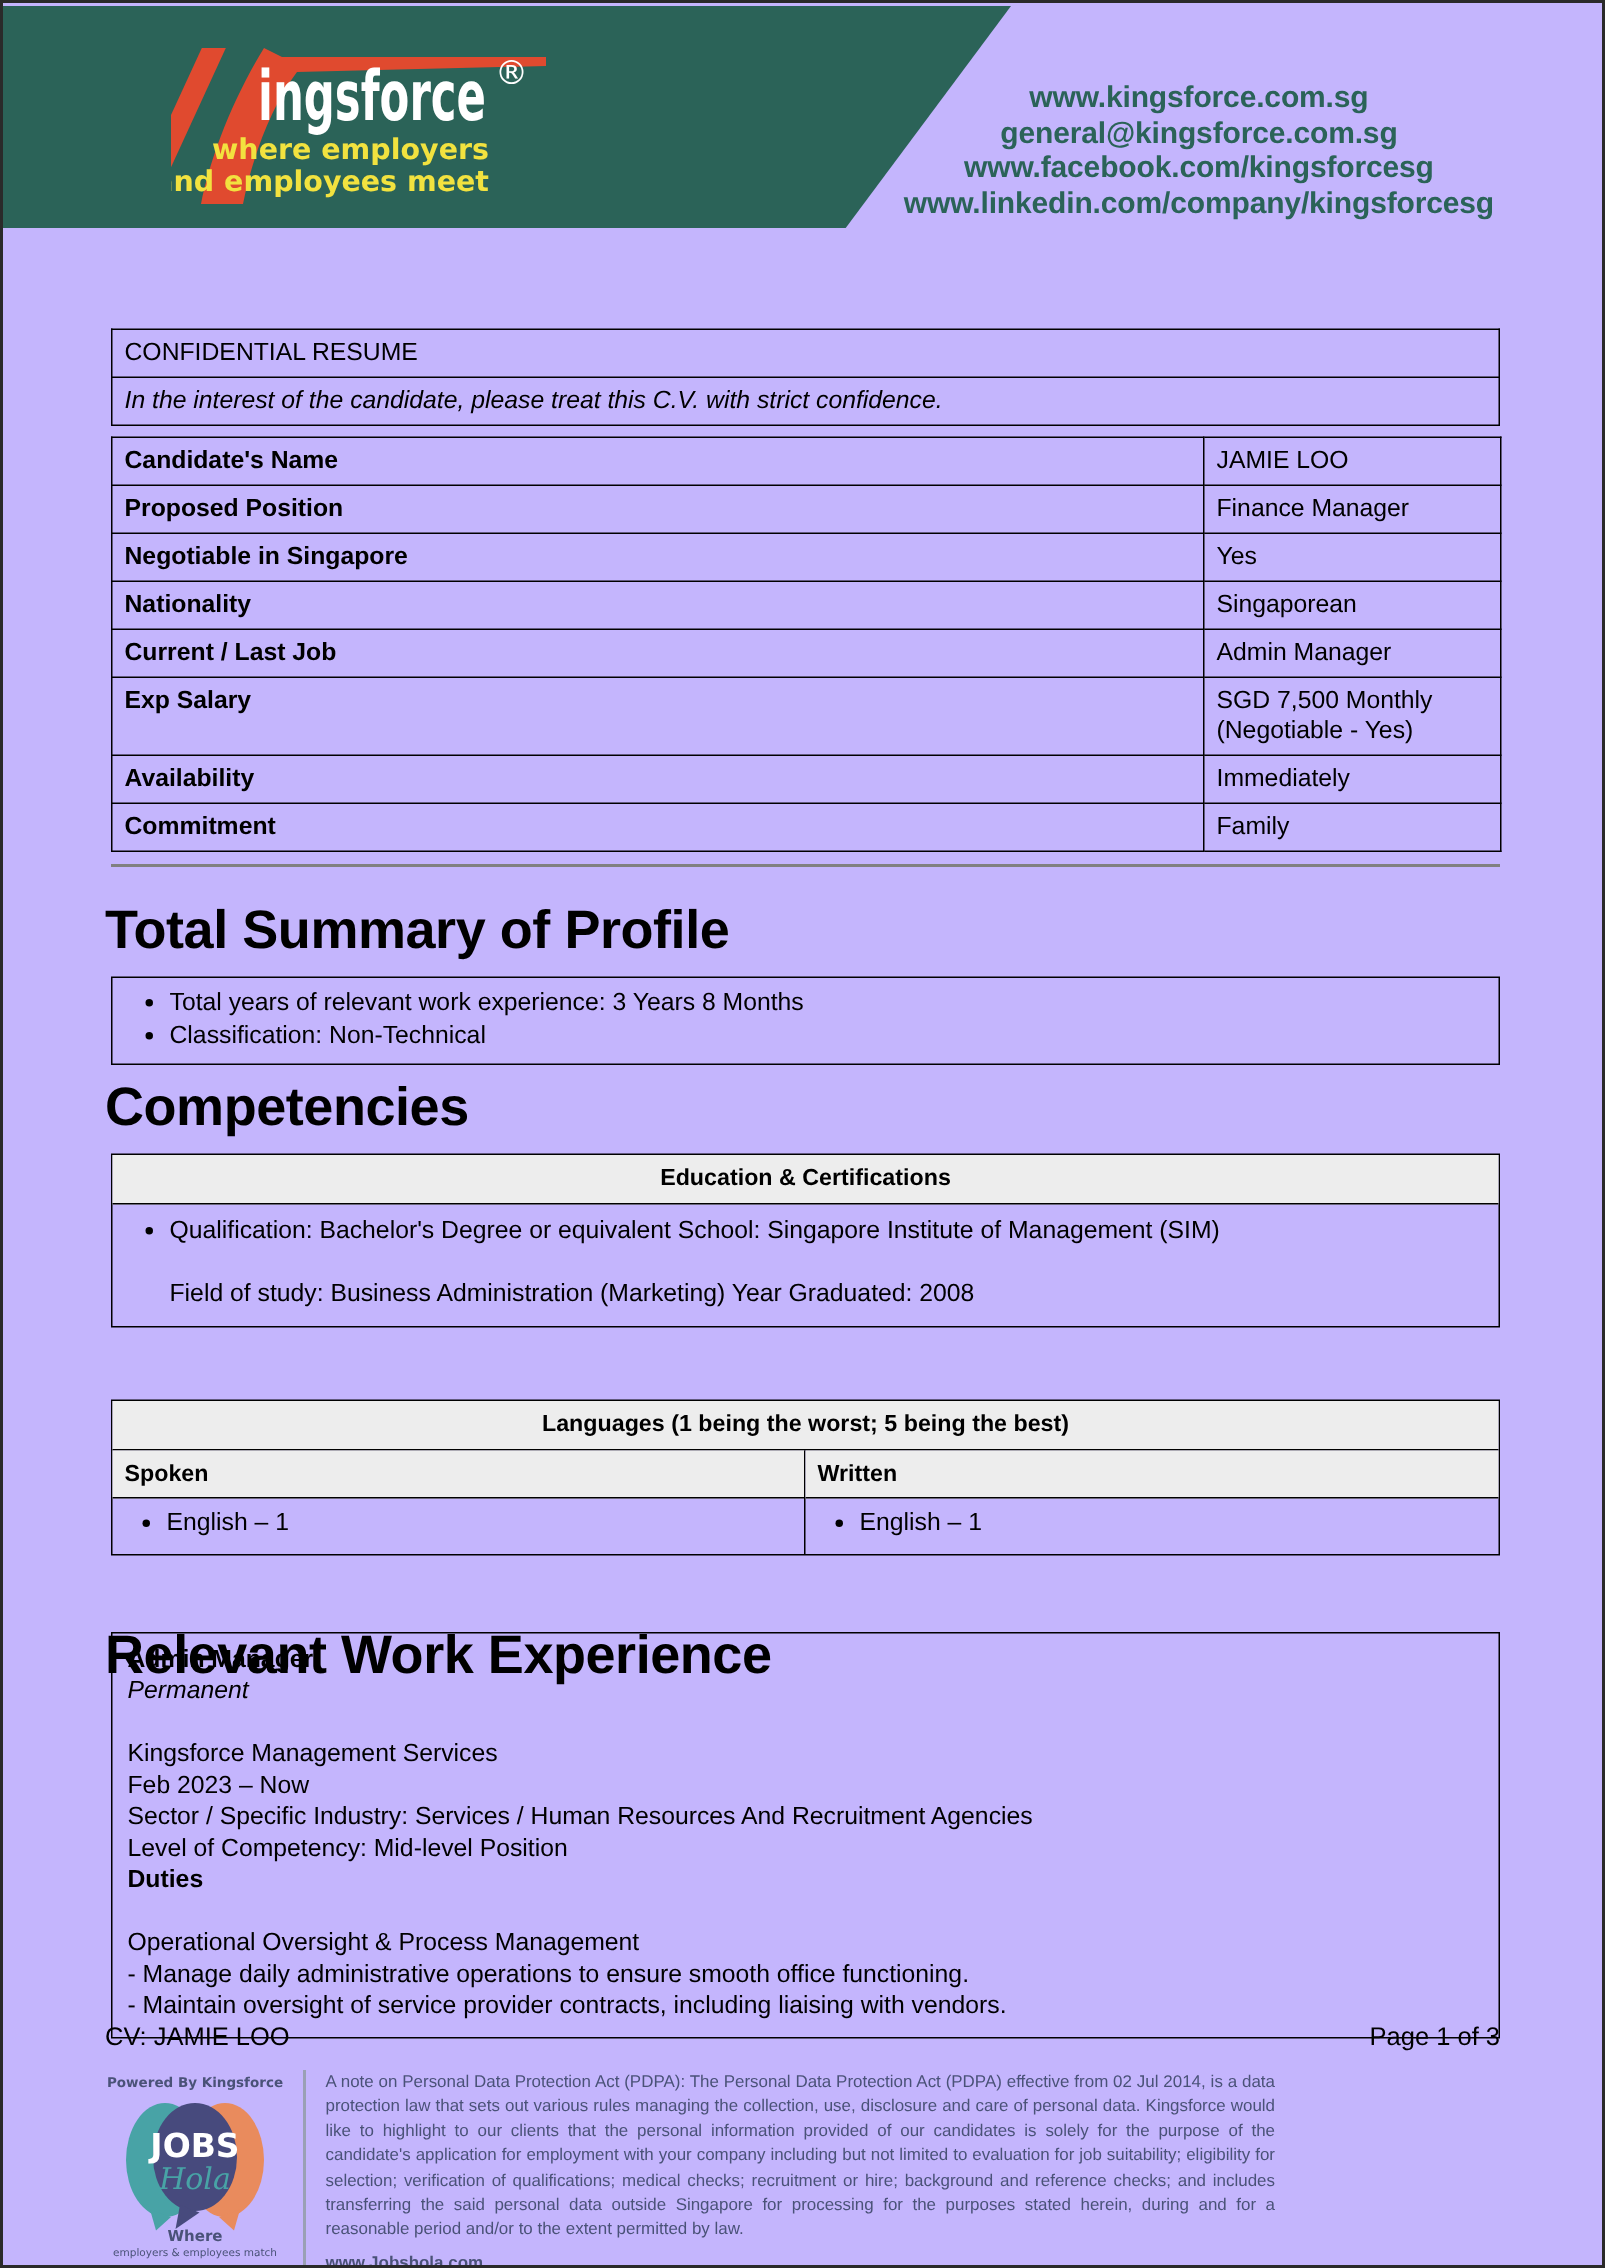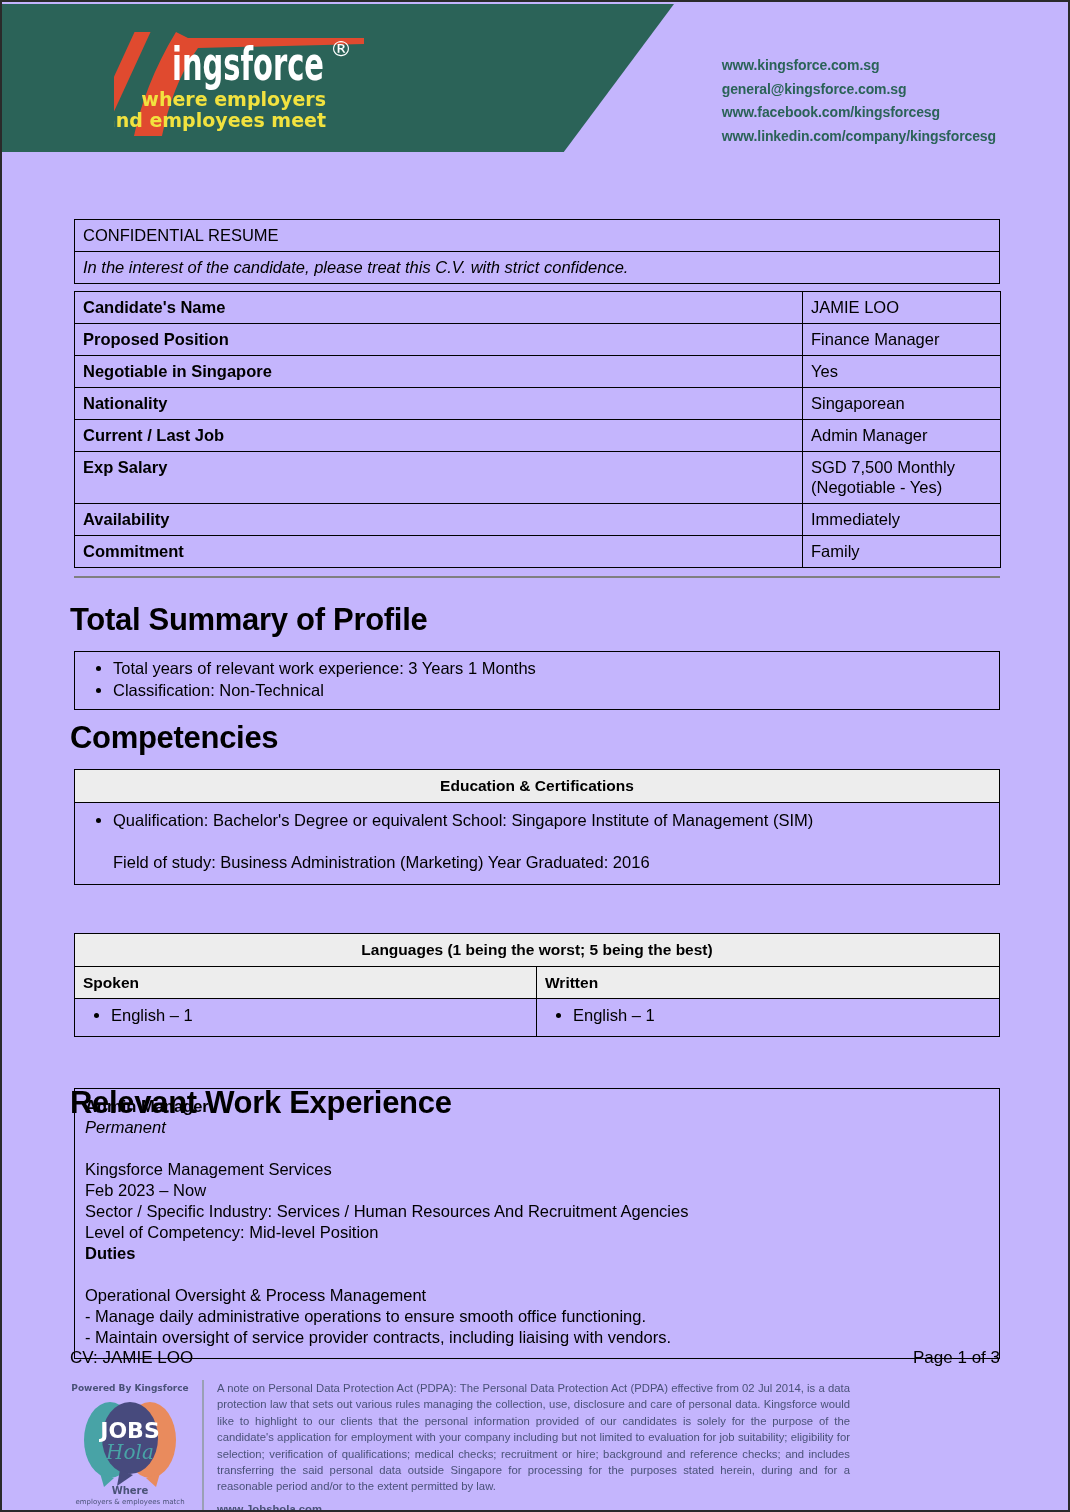--- a/index.html
+++ b/index.html
@@ -31,24 +31,24 @@
   .logo {
     position: absolute;
     left: 112px; top: 26px;
     width: 280px; height: 118px;
   }
   .logo svg { display:block; }
 
   .contact {
     position: absolute;
     right: 72px; top: 52px;
-    text-align: left;
+    text-align: center;
     color: #2b6358;
     font-weight: bold;
-    font-size: 14px;
+    font-size: 20px;
     line-height: 23.5px;
     letter-spacing: -0.1px;
   }
 
   table.t {
     width: 926px;
     border-collapse: collapse;
     table-layout: fixed;
   }
   table.t td, table.t th {
@@ -75,21 +75,21 @@
     left: 72px; top: 574px;
     width: 926px; height: 0;
     border: 0; border-top: 2px solid #808080;
     margin: 0;
   }
 
   h2.sect {
     position: absolute;
     left: 68px;
     margin: 0;
-    font-size: 31px;
+    font-size: 36px;
     font-weight: bold;
     letter-spacing: -0.3px;
     line-height: 34px;
   }
   #h-summary { top: 601px; }
   #h-comp    { top: 719px; }
   #h-work    { top: 1084px; }
 
   .boxed {
     position: absolute;
@@ -239,37 +239,37 @@
       </tr>
     </tbody>
   </table>
 
   <hr class="rule">
 
   <h2 class="sect" id="h-summary">Total Summary of Profile</h2>
 
   <div class="boxed" id="box-summary">
     <ul>
-      <li>Total years of relevant work experience: 3 Years 1 Months</li>
+      <li>Total years of relevant work experience: 3 Years 8 Months</li>
       <li>Classification: Non-Technical</li>
     </ul>
   </div>
 
   <h2 class="sect" id="h-comp">Competencies</h2>
 
   <div class="boxed" id="box-edu">
     <div class="hdrbar">Education &amp; Certifications</div>
     <div class="cellpad">
       <ul>
         <li>
           <span class="line">Qualification: Bachelor's Degree or equivalent</span>
           <span class="line">School: Singapore Institute of Management (SIM)</span>
           <span class="gap"></span>
           <span class="line">Field of study: Business Administration (Marketing)</span>
-          <span class="line">Year Graduated: 2016</span>
+          <span class="line">Year Graduated: 2008</span>
         </li>
       </ul>
     </div>
   </div>
 
   <div class="boxed" id="box-lang">
     <div class="hdrbar">Languages (1 being the worst; 5 being the best)</div>
     <div class="lang-cols">
       <div class="lang-col">
         <div class="lang-head">Spoken</div>

